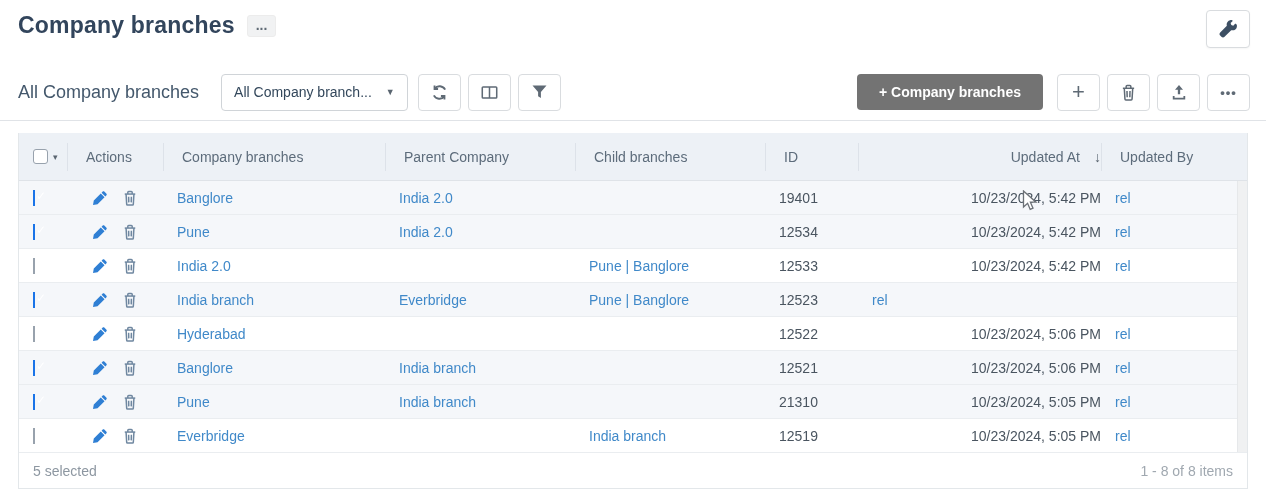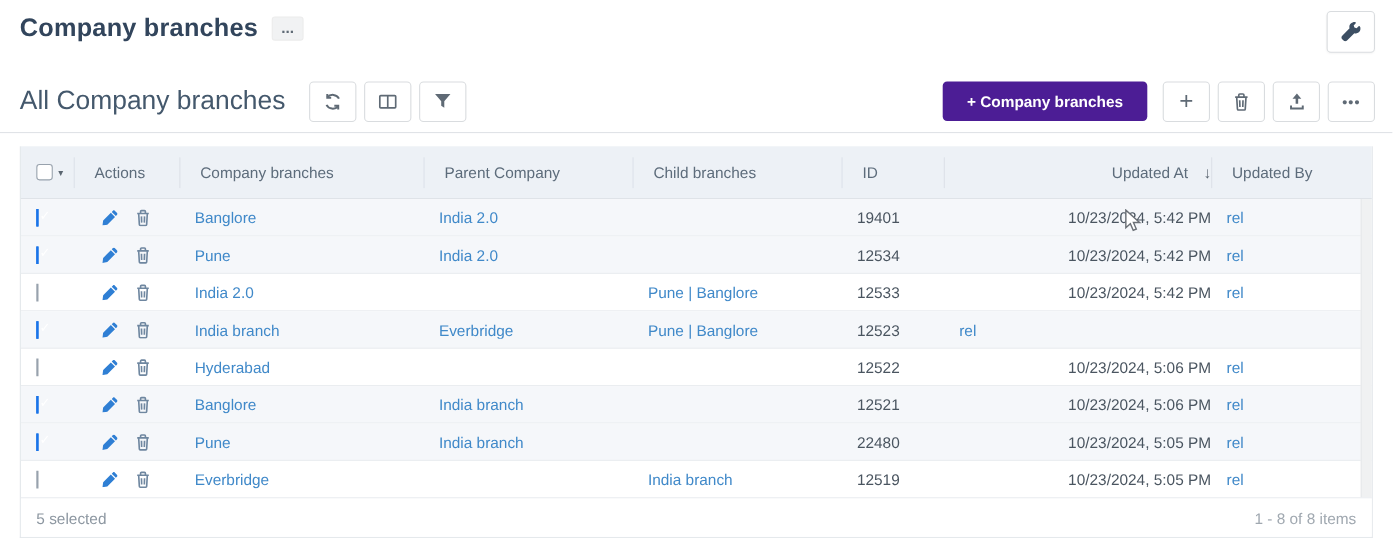--- a/index.html
+++ b/index.html
@@ -19,36 +19,36 @@
     padding: 4px 8px 10px 8px; height: 22px; cursor: pointer;
   }
   .wrench-btn {
     position: absolute; top: 10px; right: 16px; width: 44px; height: 38px;
     background: #fff; border: 1px solid #d9dcdf; border-radius: 4px;
     display: flex; align-items: center; justify-content: center; cursor: pointer;
     box-shadow: 0 1px 2px rgba(0,0,0,.04);
   }
   
   .toolbar { position: absolute; top: 72px; left: 18px; right: 16px; height: 40px; display: flex; align-items: center; }
-  .view-title { font-size: 24px; color: #44586c; margin-right: 22px; }
+  .view-title { font-size: 18px; color: #44586c; margin-right: 22px; }
   .view-select {
     display: flex; align-items: center; gap: 14px;
     border: 1px solid #d0d4d8; border-radius: 4px; background: #fff;
     height: 37px; padding: 0 12px; font-size: 14px; color: #33475b; cursor: pointer; margin-right: 10px;
   }
   .caret { font-size: 9px; color: #5a6570; }
   .icon-btn {
     width: 43px; height: 37px; background: #fff; border: 1px solid #d9dcdf; border-radius: 4px;
     display: flex; align-items: center; justify-content: center; cursor: pointer; margin-right: 7px;
     color: #5f6a75;
   }
   .spacer { flex: 1; }
   .add-btn {
     height: 36px; padding: 0 22px; border: none; border-radius: 4px;
-    background: #4c1d95; color: #fff; font-size: 14px; font-weight: bold;
+    background: #737373; color: #fff; font-size: 14px; font-weight: bold;
     font-family: "Liberation Sans", sans-serif; cursor: pointer; margin-right: 14px;
   }
   .icon-btn.last { margin-right: 0; }
   .plus-glyph { font-size: 22px; font-weight: normal; line-height: 1; color: #5f6a75; }
   .dots-glyph { font-size: 13px; font-weight: bold; letter-spacing: 1px; color: #5f6a75; }
   .section-divider { position: absolute; top: 120px; left: 0; width: 1266px; height: 1px; background: #e0e3e7; }
   
   .grid {
     position: absolute; top: 133px; left: 18px; width: 1230px;
     border: 1px solid #e3e7ea; border-top: none; background: #fff;
@@ -98,20 +98,24 @@
   <span class="act-icon">
     <svg width="18" height="18" viewBox="0 0 24 24" fill="#3d4f63">
         <path d="M22.7 5.3c-.2-.5-.8-.6-1.2-.2l-2.5 2.5-2.6-.9-.9-2.6 2.5-2.5c.4-.4.2-1-.3-1.2C16.9.1 15.8 0 14.8.2c-2.8.6-4.8 3.2-4.6 6 0 .5.1 1 .3 1.5L1.6 16.6c-1.2 1.2-1.2 3.1 0 4.2l1.6 1.6c1.2 1.2 3.1 1.2 4.2 0l8.9-8.9c.5.2 1 .3 1.5.3 2.8.2 5.4-1.8 6-4.6.2-1 .1-2.1-.1-2.9z"></path>
       </svg>
   </span>
 </button>
 
 <div class="toolbar">
   <div class="view-title">All Company branches</div>
 
+  <div class="view-select">
+    <span>All Company branch...</span>
+    <span class="caret">▼</span>
+  </div>
 
   <button class="icon-btn">
     <span class="act-icon">
       <svg width="17" height="17" viewBox="0 0 24 24" fill="none" stroke="#5f6a75" stroke-width="2.6">
         <path d="M20 8 A 9 9 0 0 0 5 6.5"></path>
           <path d="M4 16 A 9 9 0 0 0 19 17.5"></path>
         <path d="M5 2 V 7 H 10" fill="none"></path>
           <path d="M19 22 V 17 H 14" fill="none"></path>
       </svg>
     </span>
@@ -361,21 +365,21 @@
               <path d="M5.5 4.5 V 2.5 a1 1 0 0 1 1-1 h3 a1 1 0 0 1 1 1 V 4.5"></path>
           <path d="M3.5 4.5 L 4.2 16 a1 1 0 0 0 1 1 h5.6 a1 1 0 0 0 1-1 L 12.5 4.5"></path>
           <line x1="6.4" y1="7.5" x2="6.6" y2="14"></line>
               <line x1="9.6" y1="7.5" x2="9.4" y2="14"></line>
         </svg>
       </span>
     </div>
     <div class="cell c-branch link">Pune</div>
     <div class="cell c-parent link">India branch</div>
     <div class="cell c-child link"></div>
-    <div class="cell c-id muted-text">22480</div>
+    <div class="cell c-id muted-text">21310</div>
     <div class="cell c-upat muted-text">10/23/2024, 5:05 PM</div>
     <div class="cell c-upby link">rel</div>
   </div>
       <div class="g-row">
     <div class="cell c-sel">
       <span class="cb"></span>
     </div>
     <div class="c-act act-wrap">
       <span class="act-icon">
         <svg width="14" height="14" viewBox="0 0 16 16" fill="#2f7fd4">

